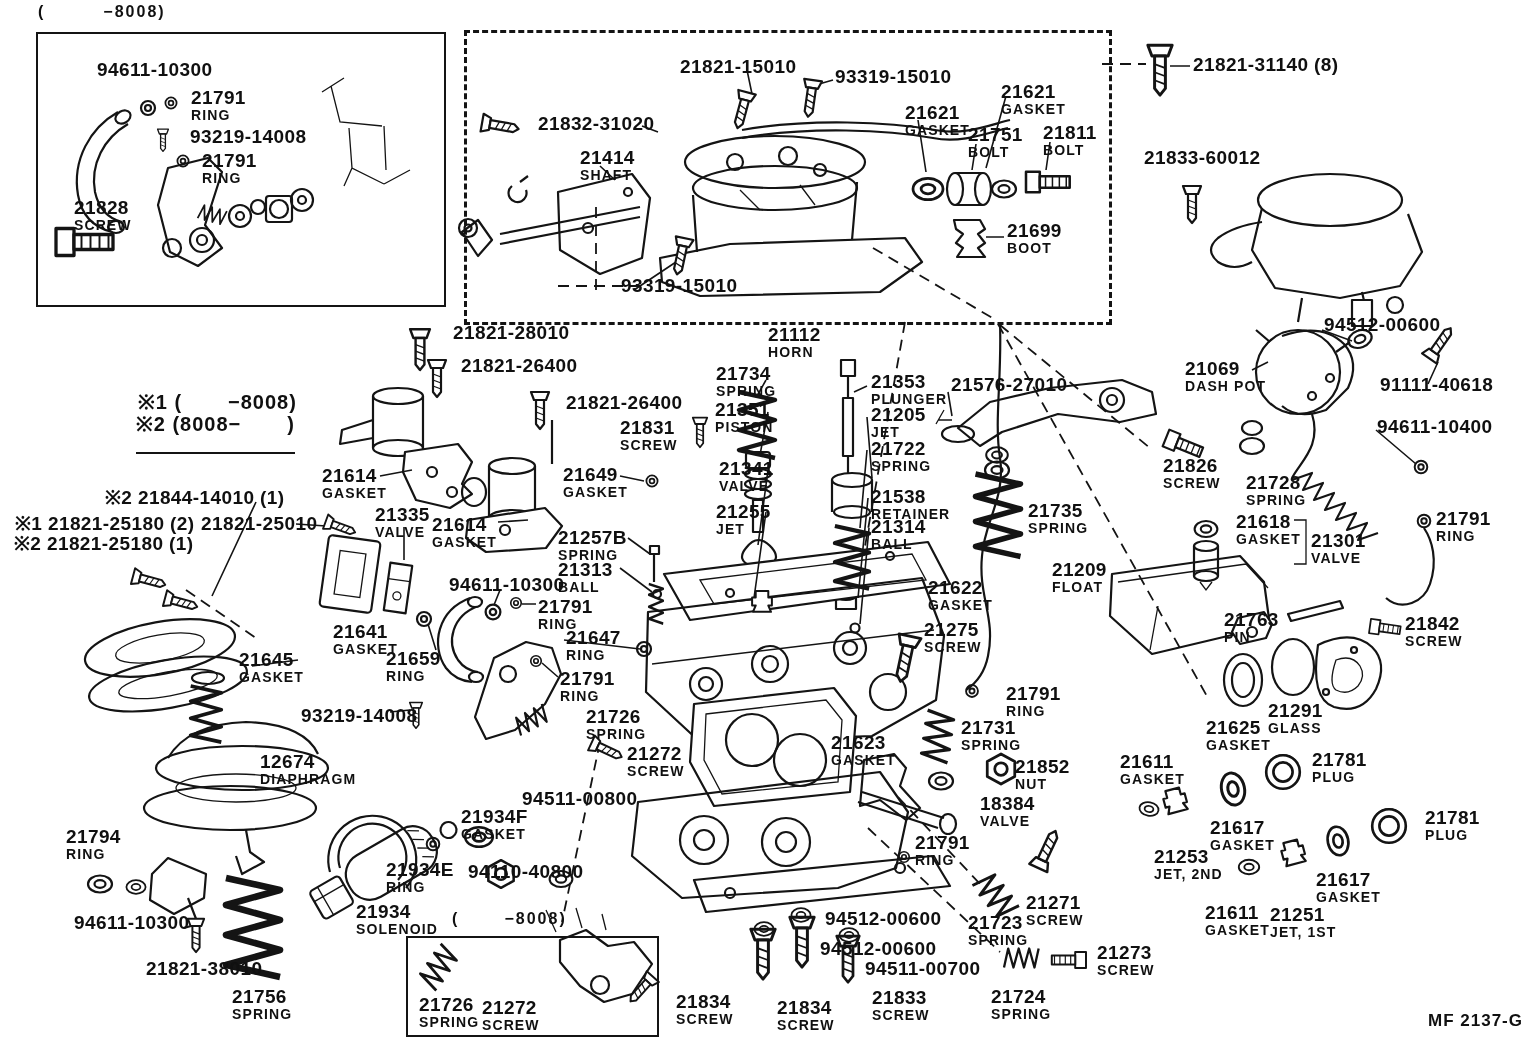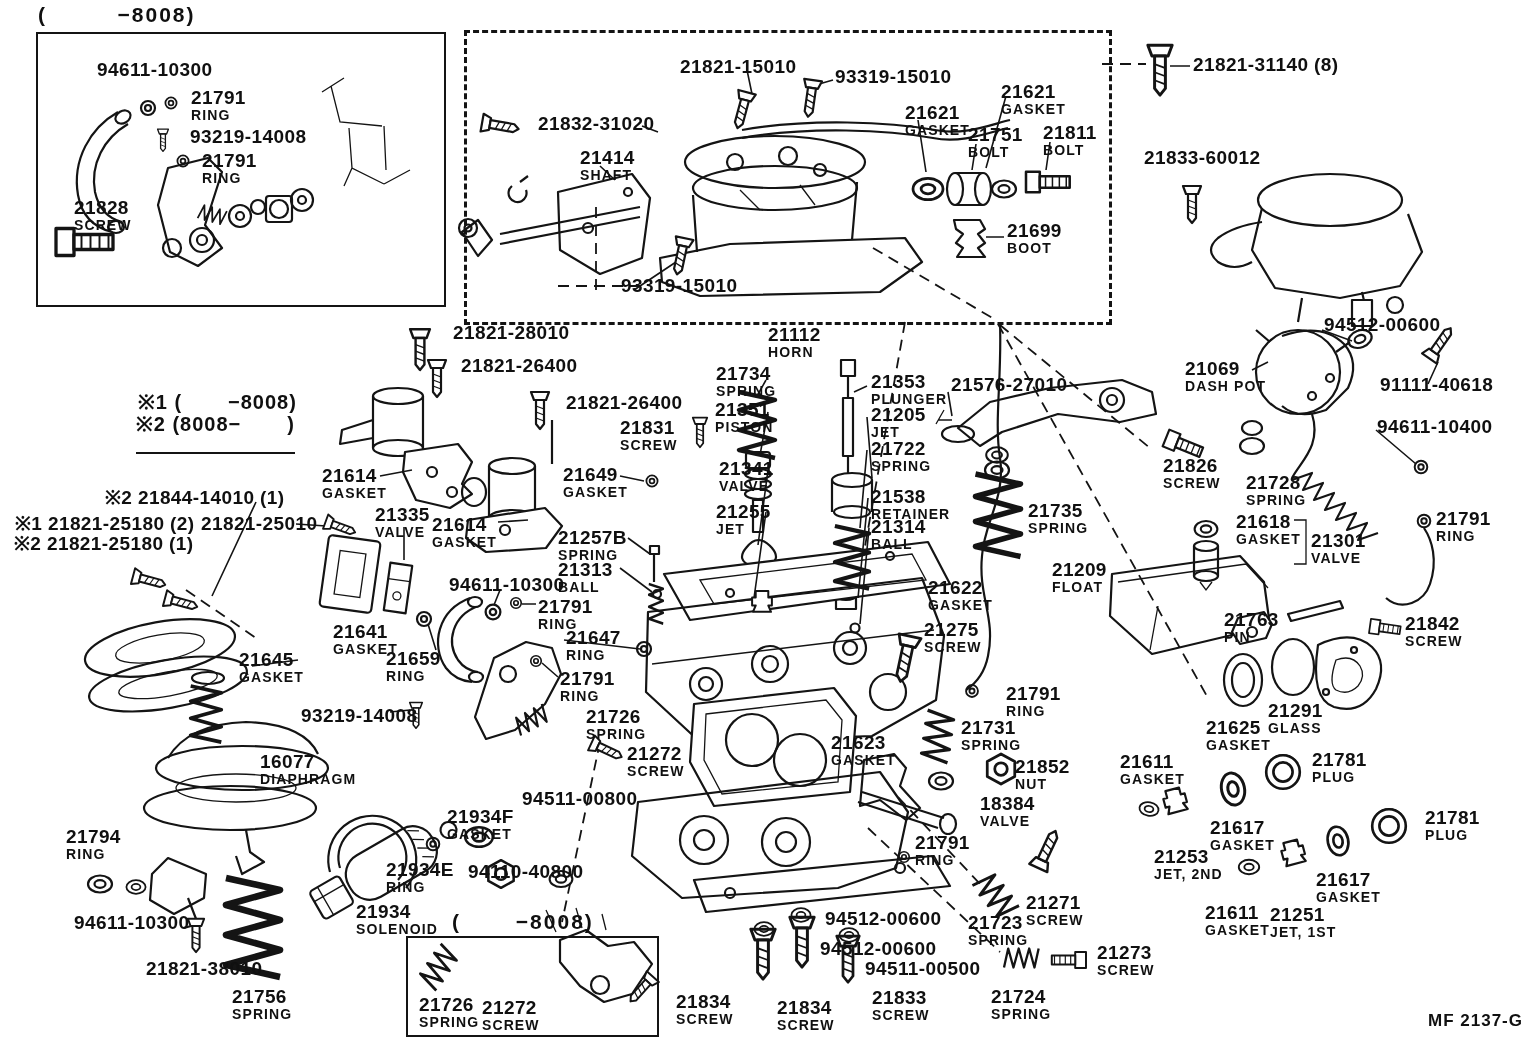--- a/index.html
+++ b/index.html
@@ -9,21 +9,21 @@
   .p{fill:#fff;stroke:#141414;stroke-width:2.2;stroke-linejoin:round;}
   .n{fill:none;stroke:#141414;stroke-width:2.2;stroke-linejoin:round;}
   .t{fill:none;stroke:#141414;stroke-width:1.3;}
   .d{fill:none;stroke:#141414;stroke-width:1.8;stroke-dasharray:11 7;}
   .ld{fill:none;stroke:#141414;stroke-width:1.6;}
   .box{position:absolute;border:2.5px solid #141414;}
   .box.dashed{border:3.5px dashed #141414;}
   .label{position:absolute;font-weight:700;line-height:1.02;white-space:pre;}
   .label .num{display:block;font-size:19px;letter-spacing:0.4px;}
   .label .sub{display:block;font-size:14px;letter-spacing:1.1px;margin-top:1px;}
-  .label.hdr .num{font-size:21px;letter-spacing:2px;}
+  .label.hdr .num{font-size:16px;letter-spacing:2px;}
   .label.note .num{font-size:20px;letter-spacing:1px;}
   .label.note.u{border-bottom:2.5px solid #141414;padding-bottom:18px;}
   .label.foot .num{font-size:17px;letter-spacing:1px;}
 </style>
 </head>
 <body>
 
 <div class="stage">
 
   <svg class="art" viewBox="0 0 1528 1054">
@@ -417,39 +417,39 @@
       <div class="label" style="left: 1163px; top: 456px;"><span class="num">21826</span><span class="sub">SCREW</span></div>
       <div class="label" style="left: 1246px; top: 473px;"><span class="num">21728</span><span class="sub">SPRING</span></div>
       <div class="label" style="left: 1236px; top: 512px;"><span class="num">21618</span><span class="sub">GASKET</span></div>
       <div class="label" style="left: 1311px; top: 531px;"><span class="num">21301</span><span class="sub">VALVE</span></div>
       <div class="label" style="left: 1436px; top: 509px;"><span class="num">21791</span><span class="sub">RING</span></div>
       <div class="label" style="left: 1052px; top: 560px;"><span class="num">21209</span><span class="sub">FLOAT</span></div>
       <div class="label" style="left: 1224px; top: 610px;"><span class="num">21763</span><span class="sub">PIN</span></div>
       <div class="label" style="left: 1405px; top: 614px;"><span class="num">21842</span><span class="sub">SCREW</span></div>
       <div class="label" style="left: 1206px; top: 718px;"><span class="num">21625</span><span class="sub">GASKET</span></div>
       <div class="label" style="left: 1268px; top: 701px;"><span class="num">21291</span><span class="sub">GLASS</span></div>
-      <div class="label" style="left: 260px; top: 752px;"><span class="num">16077</span><span class="sub">DIAPHRAGM</span></div>
+      <div class="label" style="left: 260px; top: 752px;"><span class="num">12674</span><span class="sub">DIAPHRAGM</span></div>
       <div class="label" style="left: 66px; top: 827px;"><span class="num">21794</span><span class="sub">RING</span></div>
       <div class="label" style="left: 74px; top: 913px;"><span class="num">94611-10300</span></div>
       <div class="label" style="left: 146px; top: 959px;"><span class="num">21821-38010</span></div>
       <div class="label" style="left: 232px; top: 987px;"><span class="num">21756</span><span class="sub">SPRING</span></div>
       <div class="label" style="left: 356px; top: 902px;"><span class="num">21934</span><span class="sub">SOLENOID</span></div>
       <div class="label" style="left: 386px; top: 860px;"><span class="num">21934E</span><span class="sub">RING</span></div>
-      <div class="label" style="left: 447px; top: 807px;"><span class="num">21934F</span><span class="sub">GASKET</span></div>
+      <div class="label" style="left: 461px; top: 807px;"><span class="num">21934F</span><span class="sub">GASKET</span></div>
       <div class="label" style="left: 522px; top: 789px;"><span class="num">94511-00800</span></div>
       <div class="label" style="left: 468px; top: 846px; margin-top: 16px;"><span class="num">94110-40800</span></div>
       <div class="label hdr" style="left: 452px; top: 911px;"><span class="num">(       −8008)</span></div>
       <div class="label" style="left: 419px; top: 995px;"><span class="num">21726</span><span class="sub">SPRING</span></div>
       <div class="label" style="left: 482px; top: 998px;"><span class="num">21272</span><span class="sub">SCREW</span></div>
       <div class="label" style="left: 676px; top: 992px;"><span class="num">21834</span><span class="sub">SCREW</span></div>
       <div class="label" style="left: 777px; top: 998px;"><span class="num">21834</span><span class="sub">SCREW</span></div>
       <div class="label" style="left: 872px; top: 988px;"><span class="num">21833</span><span class="sub">SCREW</span></div>
       <div class="label" style="left: 825px; top: 909px;"><span class="num">94512-00600</span></div>
       <div class="label" style="left: 820px; top: 939px;"><span class="num">94512-00600</span></div>
-      <div class="label" style="left: 865px; top: 959px;"><span class="num">94511-00500</span></div>
+      <div class="label" style="left: 865px; top: 959px;"><span class="num">94511-00700</span></div>
       <div class="label" style="left: 915px; top: 833px;"><span class="num">21791</span><span class="sub">RING</span></div>
       <div class="label" style="left: 968px; top: 913px;"><span class="num">21723</span><span class="sub">SPRING</span></div>
       <div class="label" style="left: 1026px; top: 893px;"><span class="num">21271</span><span class="sub">SCREW</span></div>
       <div class="label" style="left: 991px; top: 987px;"><span class="num">21724</span><span class="sub">SPRING</span></div>
       <div class="label" style="left: 1097px; top: 943px;"><span class="num">21273</span><span class="sub">SCREW</span></div>
       <div class="label" style="left: 1120px; top: 752px;"><span class="num">21611</span><span class="sub">GASKET</span></div>
       <div class="label" style="left: 1154px; top: 847px;"><span class="num">21253</span><span class="sub">JET, 2ND</span></div>
       <div class="label" style="left: 1210px; top: 818px;"><span class="num">21617</span><span class="sub">GASKET</span></div>
       <div class="label" style="left: 1312px; top: 750px;"><span class="num">21781</span><span class="sub">PLUG</span></div>
       <div class="label" style="left: 1425px; top: 808px;"><span class="num">21781</span><span class="sub">PLUG</span></div>

